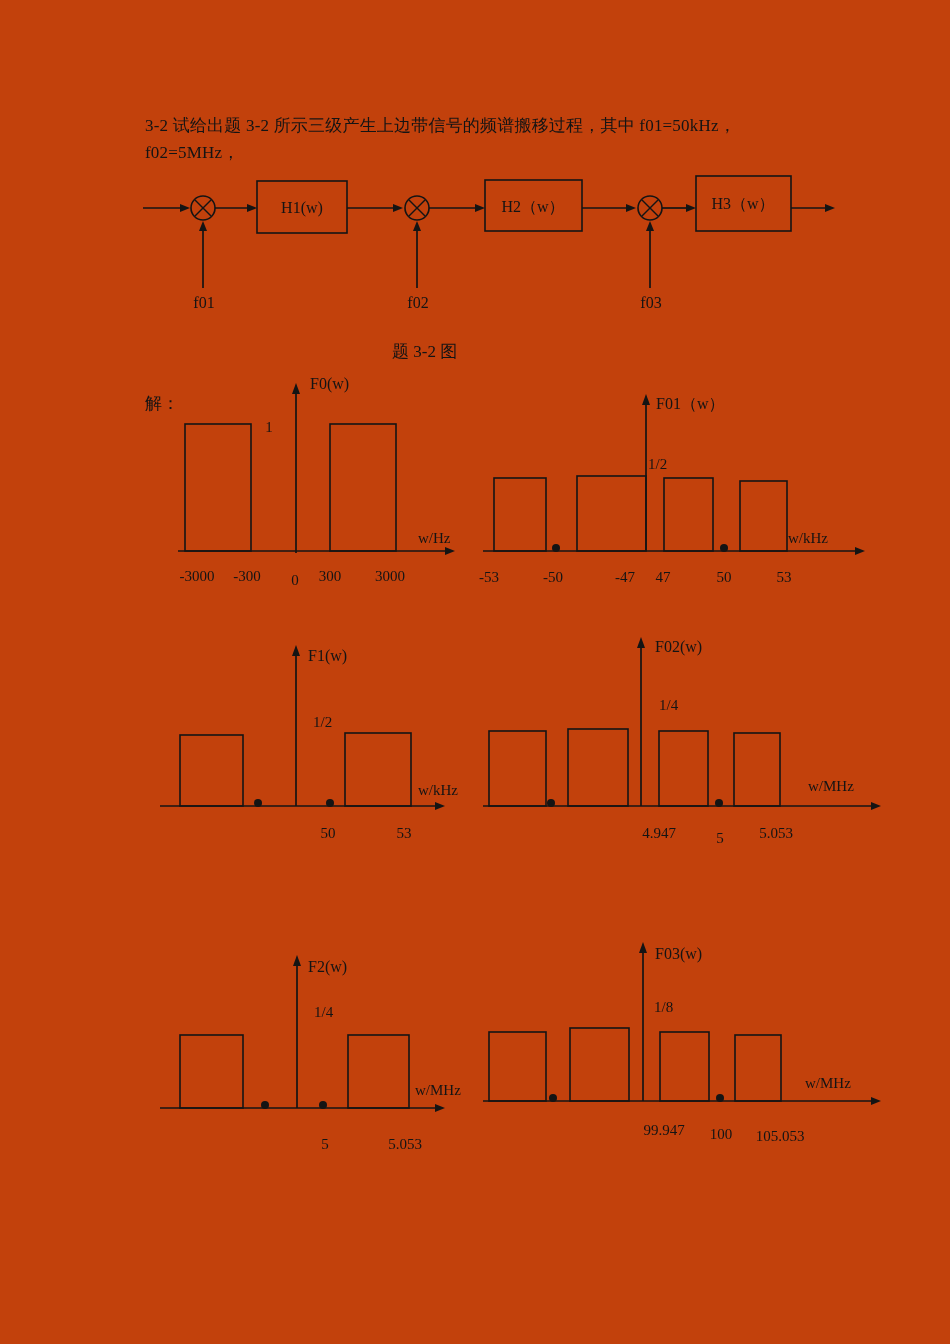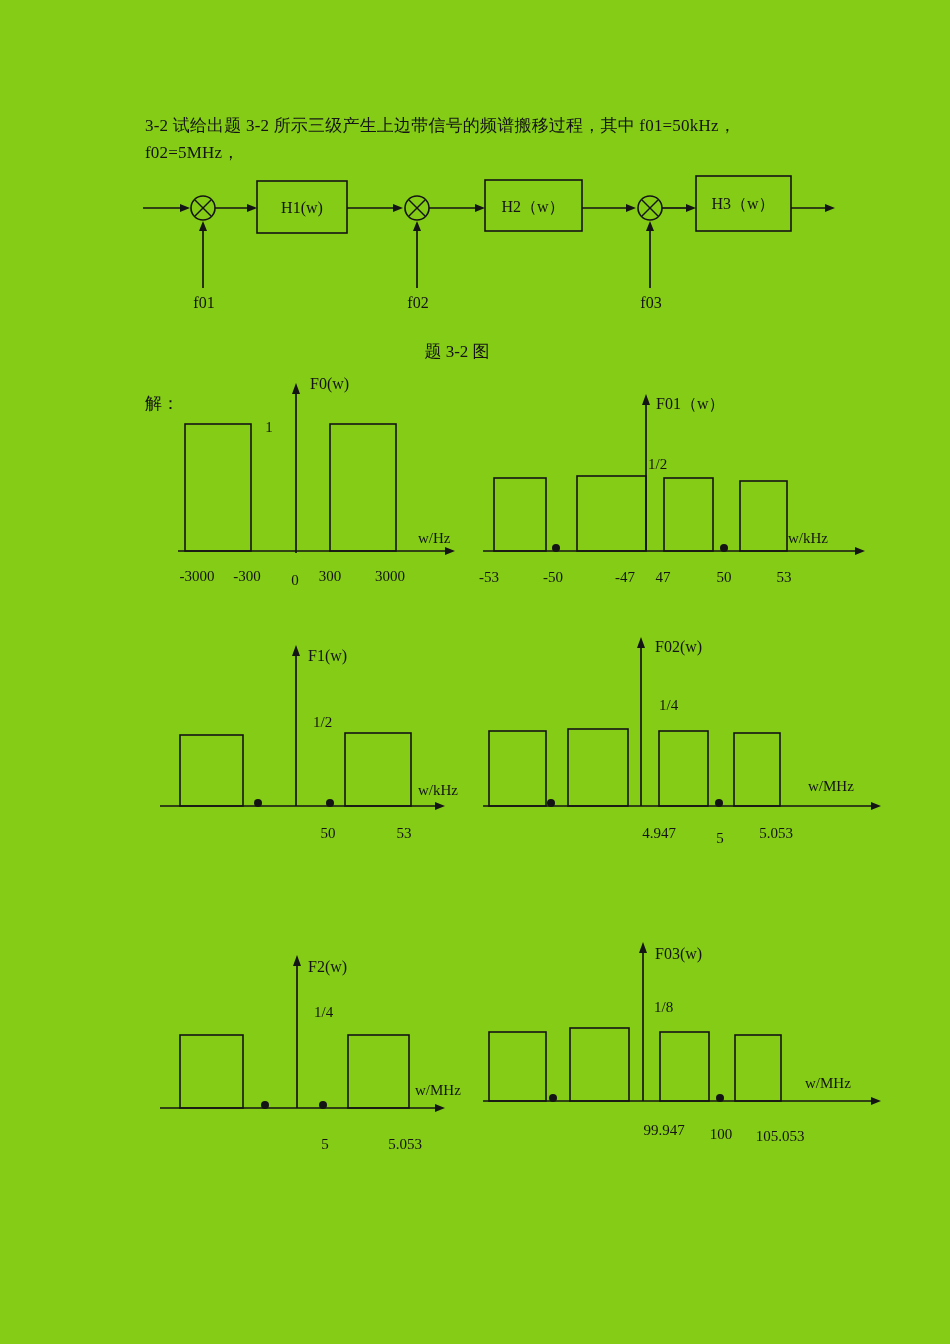--- a/index.html
+++ b/index.html
@@ -1,18 +1,18 @@
 <!DOCTYPE html>
 <html><head>
 <meta charset="utf-8">
 <style>
   * { margin:0; padding:0; box-sizing:border-box; }
   html,body { background:#ffffff; }
   .page {
-    position:relative; width:950px; height:1344px; background:#84cc16;
+    position:relative; width:950px; height:1344px; background:#c2410c;
     font-family:"Liberation Serif","DejaVu Serif",serif; color:#141414;
     overflow:hidden;
   }
   .abs { position:absolute; }
   .problem-text { font-size:17px; line-height:27px; letter-spacing:0.2px; }
   .caption { font-size:17px; }
   .solution { font-size:17px; }
   svg.fig { position:absolute; overflow:visible; }
   svg text { font-family:"Liberation Serif","DejaVu Serif",serif; fill:#141414; }
   .ln { stroke:#141414; stroke-width:1.7; fill:none; }
@@ -87,21 +87,21 @@
       <line class="ln" x1="277" y1="120" x2="277" y2="58"></line>
       <polygon class="arrowhead" points="277,53 273,63 281,63"></polygon>
       <text class="t16 mid" x="278" y="140">f02</text>
 
       <line class="ln" x1="510" y1="120" x2="510" y2="58"></line>
       <polygon class="arrowhead" points="510,53 506,63 514,63"></polygon>
       <text class="t16 mid" x="511" y="140">f03</text>
     </g>
   </svg>
 
-  <div class="abs caption" style="left:392px; top:340px; width:130px; text-align:center;">题 3-2 图</div>
+  <div class="abs caption" style="left:392px; top:340px; width:130px; text-align:left;">题 3-2 图</div>
 
   <div class="abs solution" style="left:145px; top:392px;">解：</div>
 
   <svg class="fig" style="left:150px; top:370px;" width="320" height="228">
     <g>
       <line class="ln" x1="146" y1="183" x2="146" y2="21"></line>
       <polygon class="arrowhead" points="146,13 142,24 150,24"></polygon>
       <line class="ln" x1="28" y1="181" x2="297" y2="181"></line>
       <polygon class="arrowhead" points="305,181 295,177 295,185"></polygon>
     </g>

